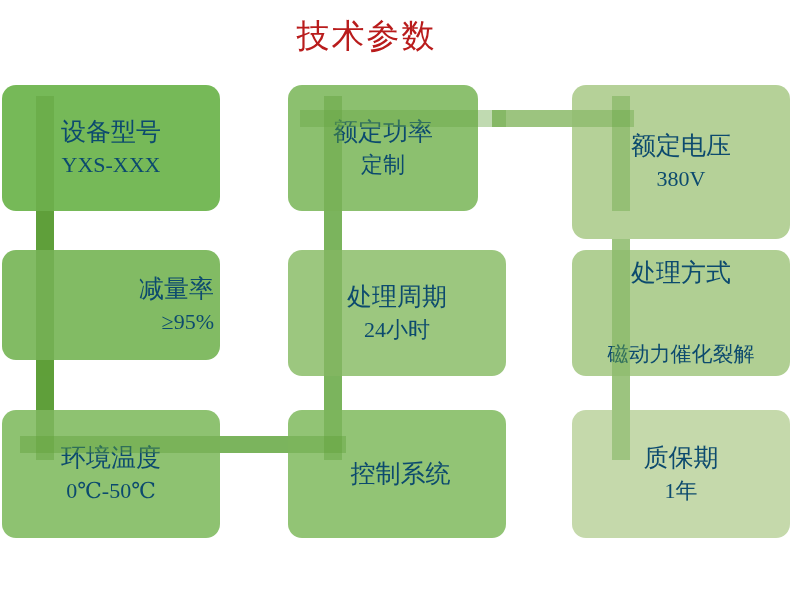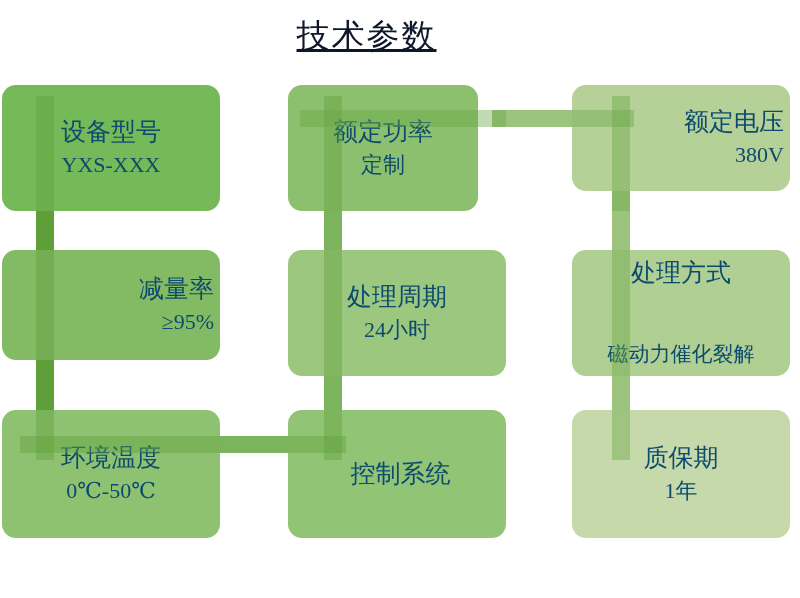--- a/index.html
+++ b/index.html
@@ -23,25 +23,24 @@
 
   
   #page-title {
     position: absolute;
     left: 0;
     top: 14px;
     width: 733px;
     text-align: center;
     font-size: 33px;
     line-height: 44px;
-    color: #0f172a;
+    color: #b91c1c;
     font-family: "Liberation Serif", "DejaVu Serif", serif;
     letter-spacing: 2px;
     white-space: nowrap;
-    text-decoration: underline;
   }
 
   
   .conn {
     position: absolute;
     background: #6aa845;
   }
   .conn.v { width: 18px; }
   .conn.h { height: 17px; }
 
@@ -102,21 +101,21 @@
   <div class="card" style="left:2px; top:85px; width:218px; height:126px; background:#76b958;">
     <div class="c-title">设备型号</div>
     <div class="c-value">YXS-XXX</div>
   </div>
 
   <div class="card" style="left:288px; top:85px; width:190px; height:126px; background:#8cc06f;">
     <div class="c-title">额定功率</div>
     <div class="c-value">定制</div>
   </div>
 
-  <div class="card" style="left:572px; top:85px; width:218px; height:106px; background:#b5d198;align-items:flex-end;">
+  <div class="card" style="left:572px; top:85px; width:218px; height:154px; background:#b5d198;">
     <div class="c-title">额定电压</div>
     <div class="c-value">380V</div>
   </div>
 
   <div class="card" style="left:2px; top:250px; width:218px; height:110px; background:#82bb64;align-items:flex-end;">
     <div class="c-title">减量率</div>
     <div class="c-value">≥95%</div>
   </div>
 
   <div class="card" style="left:288px; top:250px; width:218px; height:126px; background:#9cc77f;">

